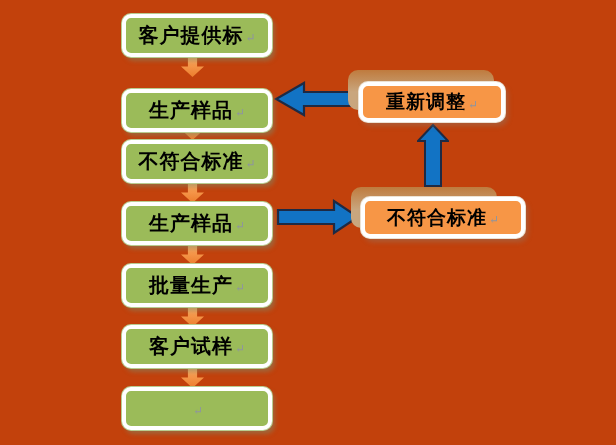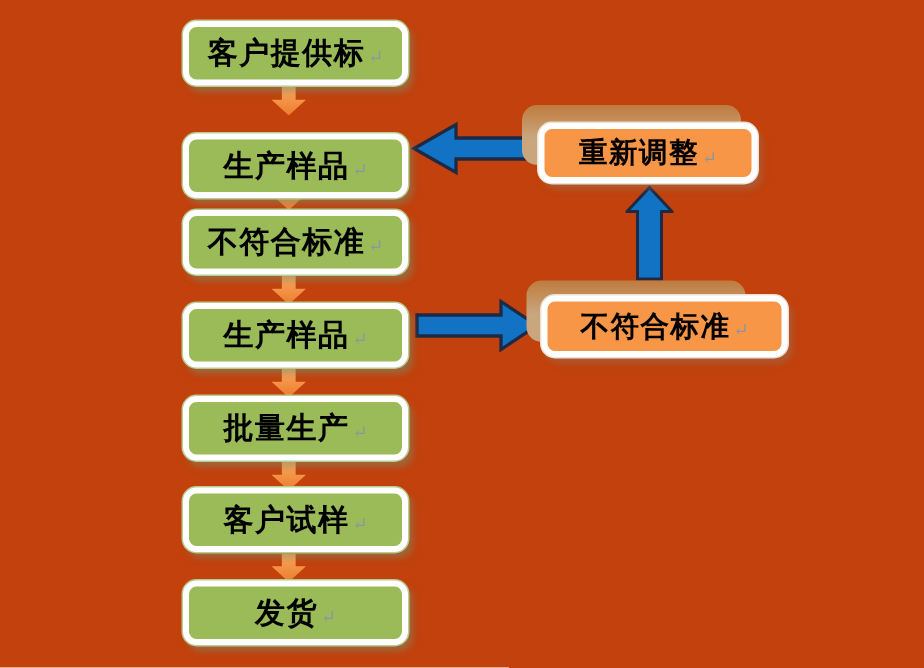--- a/index.html
+++ b/index.html
@@ -64,21 +64,20 @@
   </div>
   <div class="step" style="top:264px">
     <span class="step-label">批量生产</span>
       <span class="ret">↵</span>
   </div>
   <div class="step" style="top:325px">
     <span class="step-label">客户试样</span>
       <span class="ret">↵</span>
   </div>
   <div class="step" style="top:387px">
-    <span class="step-label">发货</span>
       <span class="ret">↵</span>
   </div>
 
   <div class="down-arrow" style="top:58px"></div>
   <div class="down-arrow" style="top:121px"></div>
   <div class="down-arrow" style="top:184px"></div>
   <div class="down-arrow" style="top:246px"></div>
   <div class="down-arrow" style="top:308px"></div>
   <div class="down-arrow" style="top:369px"></div>
 

